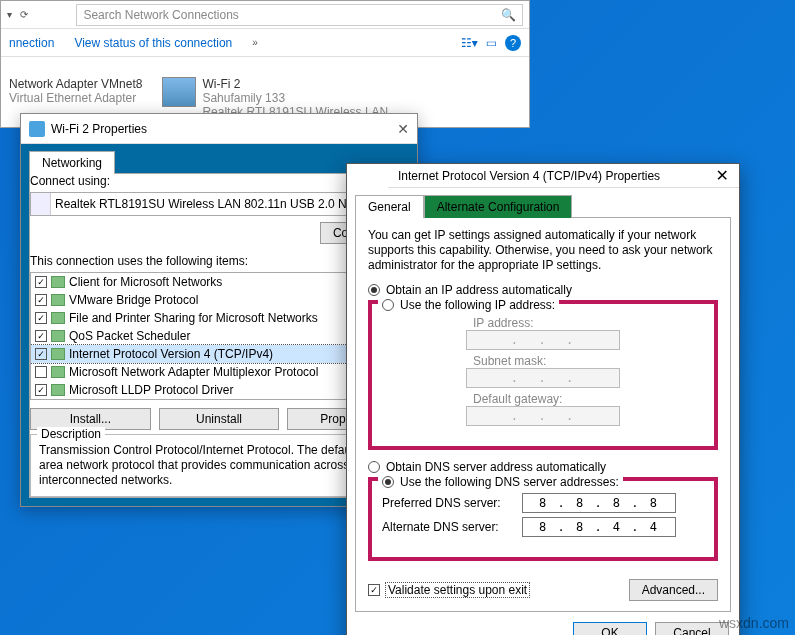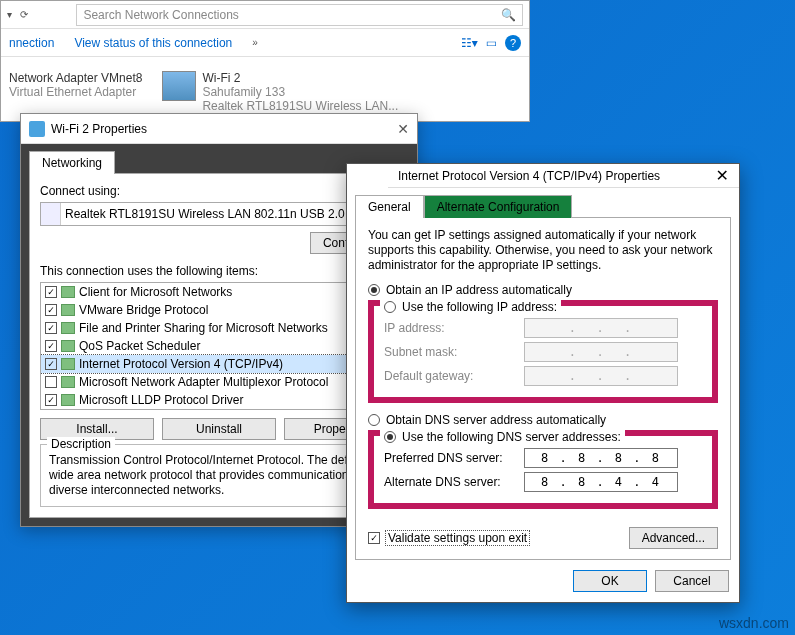--- a/index.html
+++ b/index.html
@@ -3,34 +3,34 @@
 <meta charset="utf-8">
 <style>
 * { box-sizing: border-box; font-family: 'Segoe UI', Tahoma, sans-serif; font-size: 12px; }
 body { margin: 0; width: 795px; height: 635px; background: linear-gradient(135deg, #0a6bcc 0%, #0d7edb 100%); overflow: hidden; position: relative; }
 .ncp-window { position: absolute; left: 0; top: 0; width: 530px; background: #fff; border: 1px solid #a0a0a0; }
 .ncp-toolbar { display: flex; align-items: center; height: 28px; border-bottom: 1px solid #e0e0e0; padding: 0 6px; gap: 8px; }
 .ncp-search { flex: 1; height: 22px; border: 1px solid #ccc; padding: 0 6px; color: #888; display: flex; align-items: center; justify-content: space-between; margin-left: 40px; }
 .ncp-menu { display: flex; align-items: center; height: 28px; padding: 0 8px; gap: 20px; color: #0066cc; border-bottom: 1px solid #e0e0e0; }
 .ncp-menu .right { margin-left: auto; display: flex; gap: 8px; align-items: center; }
 .ncp-body { padding: 4px 8px 8px 8px; }
-.adapter-row { display: flex; gap: 20px; margin-top: 10px; }
+.adapter-row { display: flex; gap: 20px; margin-top: 16px; }
 .adapter { display: flex; gap: 6px; }
 .adapter-icon { width: 34px; height: 30px; background: linear-gradient(#7fb8e8,#5090c0); border: 1px solid #888; }
 .adapter-text { font-size: 11px; line-height: 14px; color: #333; }
 .chev { font-size: 10px; color: #555; }
 .help-icon { width: 16px; height: 16px; border-radius: 50%; background: #0078d7; color: #fff; text-align: center; line-height: 16px; font-size: 11px; }
 
-.props-dialog { position: absolute; left: 20px; top: 113px; width: 398px; background: #404040; border: 1px solid #888; box-shadow: 0 4px 16px rgba(0,0,0,.3); }
+.props-dialog { position: absolute; left: 20px; top: 113px; width: 398px; background: #0369a1; border: 1px solid #888; box-shadow: 0 4px 16px rgba(0,0,0,.3); }
 .dlg-title { display: flex; align-items: center; height: 30px; padding: 0 8px; background: #fff; border-bottom: 1px solid #ddd; }
 .dlg-title .ico { width: 16px; height: 16px; background: #4aa3df; border-radius: 2px; margin-right: 6px; }
 .dlg-title .close { margin-left: auto; font-size: 14px; color: #555; cursor: pointer; }
 .tab-strip { display: flex; padding: 6px 8px 0 8px; }
 .tab { padding: 4px 12px; border: 1px solid #aaa; background: #fff; border-bottom: none; position: relative; top: 1px; }
-.tab-content { margin: 0 8px 8px 8px; border: 1px solid #aaa; background: #fff; padding: 10px; }
+.tab-content { margin: 0 8px 8px 8px; border: 1px solid #aaa; background: #fff; }
 .field-label { margin-bottom: 4px; }
 .combo { display: flex; border: 1px solid #aaa; height: 24px; }
 .combo .ico { width: 20px; background: #eef; border-right: 1px solid #ccc; }
 .combo .txt { flex: 1; padding: 4px; white-space: nowrap; overflow: hidden; }
 .btn { height: 22px; padding: 0 12px; border: 1px solid #999; background: #e9e9e9; cursor: pointer; }
 .right-align { display: flex; justify-content: flex-end; margin-top: 6px; }
 .item-list { border: 1px solid #aaa; height: 128px; overflow: hidden; margin-top: 4px; position: relative; }
 .item-row { display: flex; align-items: center; height: 18px; padding: 0 4px; gap: 4px; }
 .item-row.sel { background: #cde6ff; outline: 1px dotted #555; }
 .chk { width: 12px; height: 12px; border: 1px solid #555; display: inline-flex; align-items: center; justify-content: center; font-size: 9px; }
@@ -44,24 +44,24 @@
 .ipv4-dialog { position: absolute; left: 346px; top: 163px; width: 394px; background: #fff; border: 1px solid #555; box-shadow: 0 6px 20px rgba(0,0,0,.4); }
 .ipv4-title { display: flex; align-items: center; height: 24px; padding: 4px 10px; border-bottom: 1px solid #ddd; margin-left: 41px; }
 .ipv4-title .close { margin-left: auto; font-size: 16px; cursor: pointer; }
 .ipv4-tabs { display: flex; padding: 6px 8px 0 8px; }
 .ipv4-tabs .tab.inactive { background: #15803d; }
 .ipv4-content { margin: 0 8px; border: 1px solid #aaa; border-top: 1px solid #aaa; padding: 10px 12px; }
 .intro { margin-bottom: 10px; line-height: 15px; }
 .radio-row { display: flex; align-items: center; gap: 6px; margin: 3px 0; }
 .radio { width: 12px; height: 12px; border: 1px solid #555; border-radius: 50%; display: inline-flex; align-items: center; justify-content: center; }
 .radio.on::after { content: ''; width: 6px; height: 6px; background: #333; border-radius: 50%; }
-.ip-group { border: 6px solid #be185d; padding: 8px 10px 7px 10px; margin: 2px 0 10px 0; position: relative; }
+.ip-group { border: 4px solid #be185d; padding: 8px 10px 16px 10px; margin: 2px 0 10px 0; position: relative; }
 .ip-row { display: flex; align-items: center; margin: 4px 0; }
 .ip-row label { width: 140px; }
-.ip-row.disabled { color: #888; }
+.ip-row.disabled { color: #888; flex-direction: column; }
 .ip-input { width: 154px; height: 20px; border: 1px solid #777; display: flex; align-items: center; justify-content: space-evenly; letter-spacing: 2px; font-family: monospace; }
 .ip-input.disabled { background: #f4f4f4; color: #aaa; border-color: #bbb; }
 .check-row { display: flex; align-items: center; gap: 6px; margin-top: 8px; }
 .dotted { outline: 1px dotted #555; padding: 0 2px; }
 .footer { display: flex; justify-content: flex-end; gap: 8px; padding: 10px; }
 .footer .btn { width: 74px; }
 .adv-row { display: flex; justify-content: flex-end; margin-top: 8px; }
 .watermark { position: absolute; right: 6px; bottom: 4px; color: rgba(0,0,0,.45); font-size: 14px; }
 </style>
 </head>

